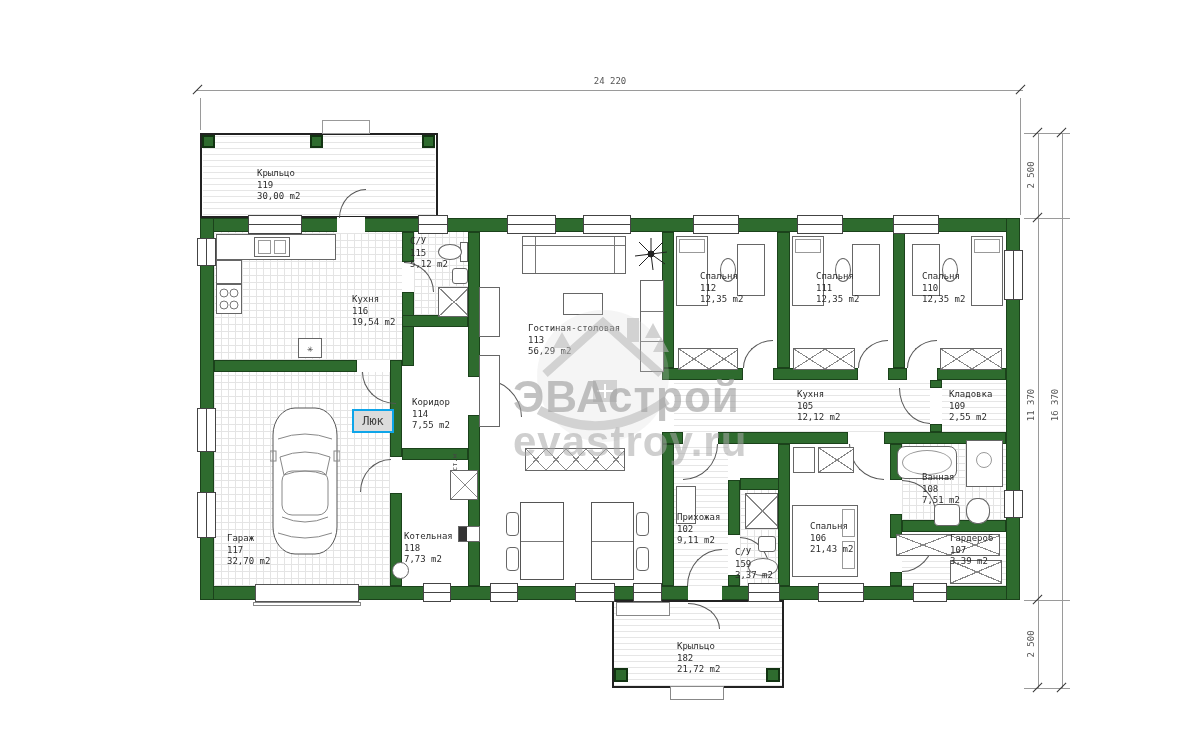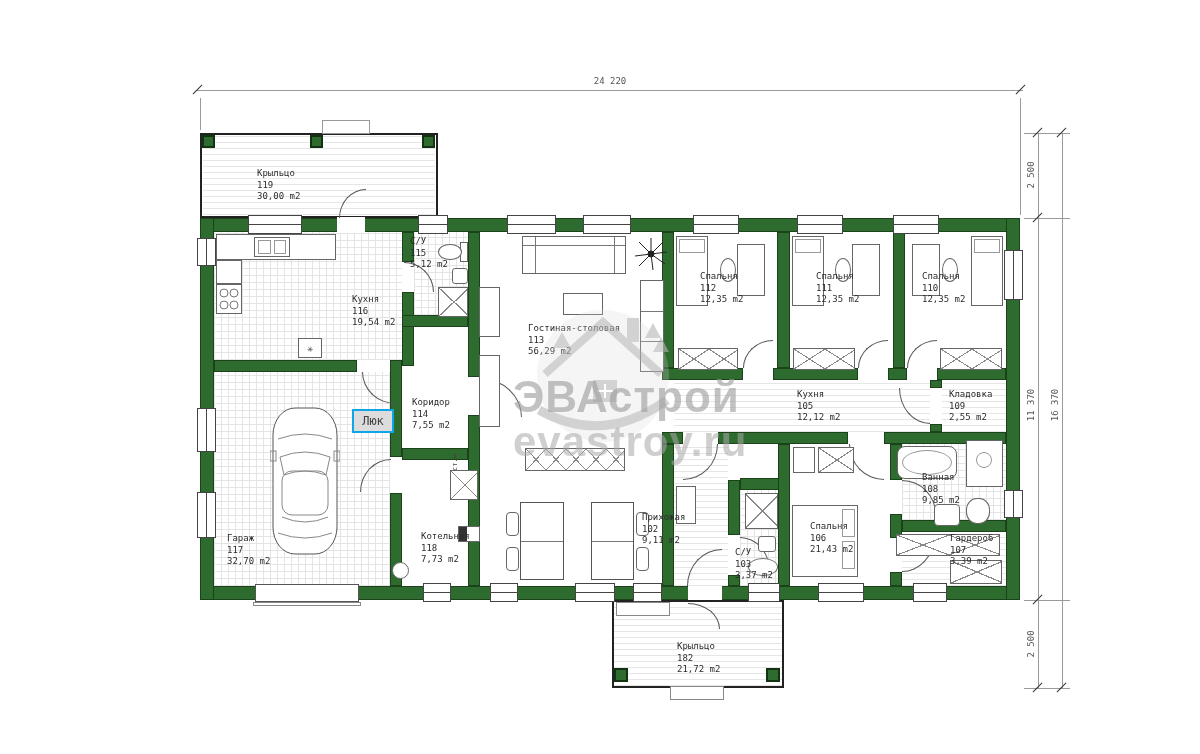--- a/index.html
+++ b/index.html
@@ -313,44 +313,44 @@
   <div class="lbl" style="left:412px;top:397px">
       <span>Коридор</span>
       <span>114</span>
       <span>7,55 m2</span>
     </div>
   <div class="lbl" style="left:227px;top:533px">
       <span>Гараж</span>
       <span>117</span>
       <span>32,70 m2</span>
     </div>
-  <div class="lbl" style="left:421px;top:531px">
+  <div class="lbl" style="left:404px;top:531px">
       <span>Котельная</span>
       <span>118</span>
       <span>7,73 m2</span>
     </div>
-  <div class="lbl" style="left:642px;top:512px">
+  <div class="lbl" style="left:677px;top:512px">
       <span>Прихожая</span>
       <span>102</span>
       <span>9,11 m2</span>
     </div>
   <div class="lbl" style="left:735px;top:547px">
       <span>С/У</span>
-      <span>103</span>
+      <span>159</span>
       <span>3,37 m2</span>
     </div>
   <div class="lbl" style="left:810px;top:521px">
       <span>Спальня</span>
       <span>106</span>
       <span>21,43 m2</span>
     </div>
   <div class="lbl" style="left:922px;top:472px">
       <span>Ванная</span>
       <span>108</span>
-      <span>9,85 m2</span>
+      <span>7,51 m2</span>
     </div>
   <div class="lbl" style="left:950px;top:533px">
       <span>Гардероб</span>
       <span>107</span>
       <span>3,39 m2</span>
     </div>
   <div class="lbl" style="left:677px;top:641px">
       <span>Крыльцо</span>
       <span>182</span>
       <span>21,72 m2</span>

